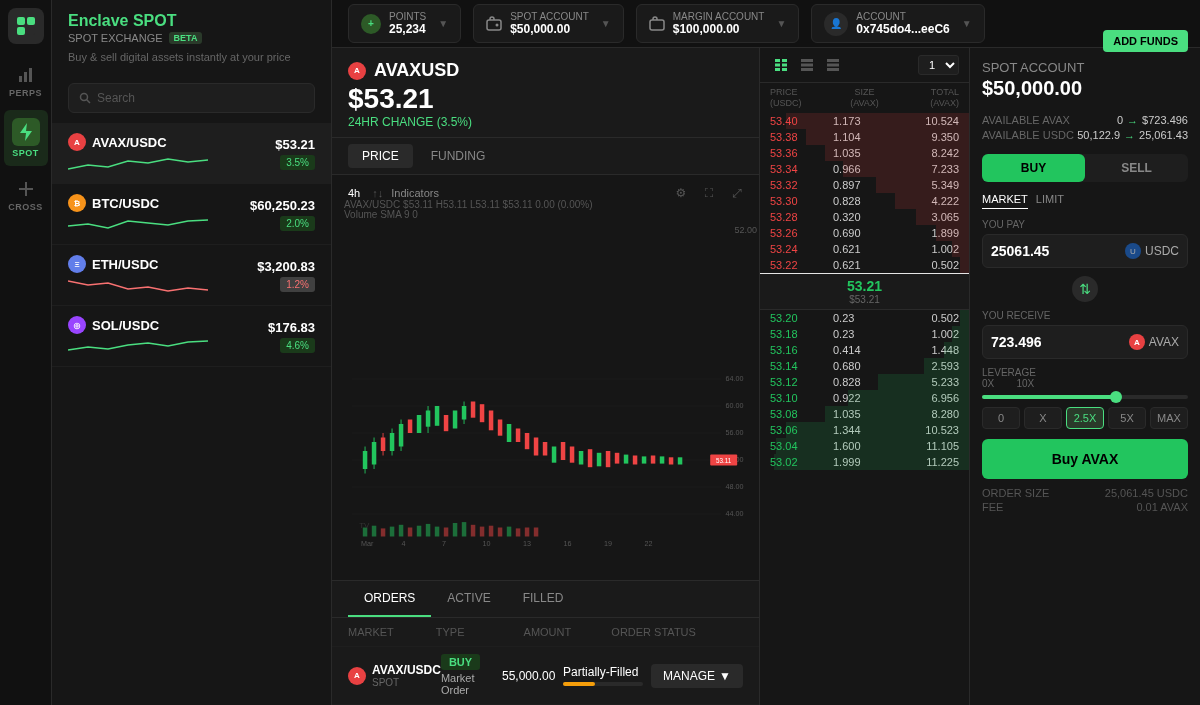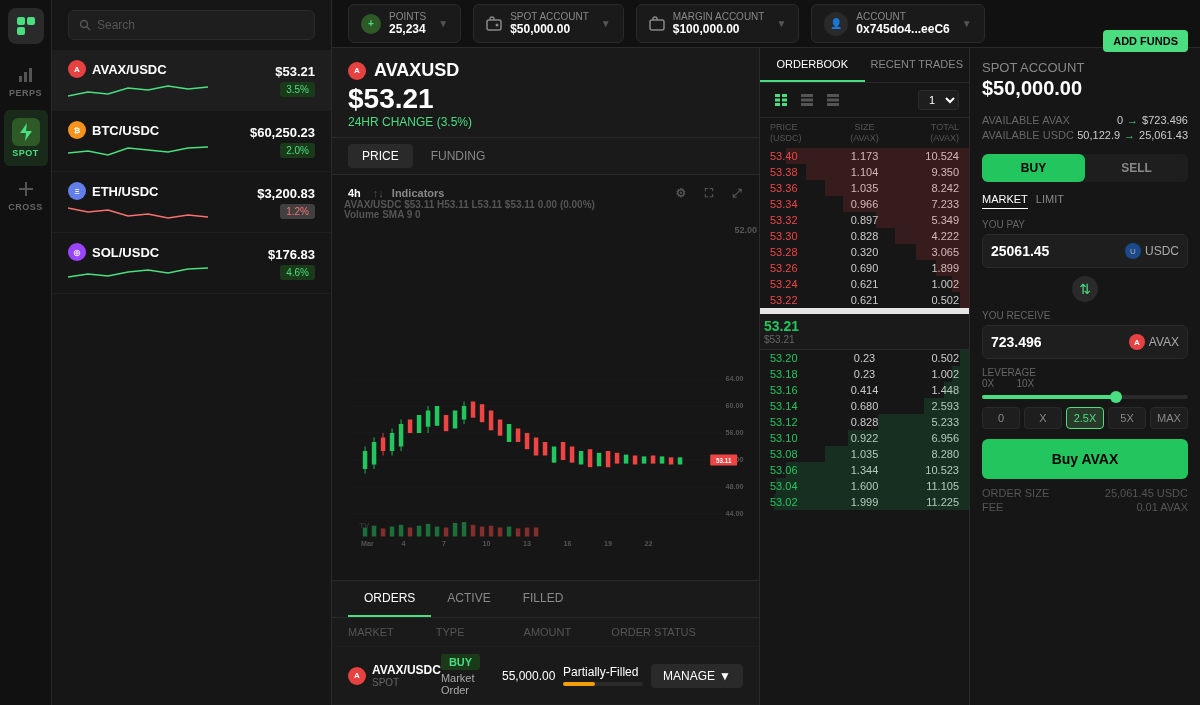--- a/index.html
+++ b/index.html
@@ -68,21 +68,21 @@
     .chart-area { flex: 1; display: flex; flex-direction: column; border-right: 1px solid #2a2a2a; }
     .ticker-bar { padding: 12px 16px 8px; border-bottom: 1px solid #2a2a2a; }
     .ticker-name { display: flex; align-items: center; gap: 8px; font-size: 18px; font-weight: 700; }
     .ticker-price { font-size: 28px; font-weight: 700; margin-top: 2px; }
     .ticker-change { font-size: 12px; color: #4ade80; }
 
     .chart-tabs { display: flex; align-items: center; padding: 6px 16px; gap: 4px; border-bottom: 1px solid #2a2a2a; }
     .chart-tab { padding: 5px 14px; border-radius: 4px; cursor: pointer; font-size: 12px; color: #888; }
     .chart-tab.active { background: #2a2a2a; color: #fff; }
 
-    .chart-container { flex: 1; background: #161616; position: relative; overflow: hidden; font-weight: bold; }
+    .chart-container { flex: 1; background: #161616; position: relative; overflow: hidden; }
     .chart-toolbar { position: absolute; top: 8px; left: 12px; right: 12px; display: flex; align-items: center; gap: 8px; z-index: 2; }
     .chart-time-btn { font-size: 11px; color: #888; cursor: pointer; padding: 2px 4px; }
     .chart-time-btn.active { color: #fff; }
     .chart-indicators { font-size: 11px; color: #888; cursor: pointer; }
     .chart-toolbar-right { margin-left: auto; display: flex; gap: 8px; }
     .chart-icon-btn { width: 20px; height: 20px; display: flex; align-items: center; justify-content: center; color: #555; cursor: pointer; }
 
     
     .orders-area { padding: 0; border-top: 1px solid #2a2a2a; }
     .orders-tabs { display: flex; padding: 0 16px; border-bottom: 1px solid #2a2a2a; }
@@ -114,23 +114,23 @@
     .ob-header { display: flex; padding: 4px 10px; color: #555; font-size: 10px; }
     .ob-col { flex: 1; }
     .ob-col.right { text-align: right; }
     .ob-row { display: flex; align-items: center; padding: 2px 10px; position: relative; cursor: pointer; }
     .ob-row-bg { position: absolute; right: 0; top: 0; bottom: 0; opacity: 0.15; }
     .ob-row-bg.ask { background: #ef4444; }
     .ob-row-bg.bid { background: #22c55e; }
     .ob-price { flex: 1; font-size: 11px; }
     .ob-price.ask { color: #ef4444; }
     .ob-price.bid { color: #22c55e; }
-    .ob-size { flex: 1; text-align: center; font-size: 11px; color: #ccc; }
+    .ob-size { flex: 1; text-align: left; font-size: 11px; color: #ccc; }
     .ob-total { flex: 1; text-align: right; font-size: 11px; color: #ccc; }
-    .ob-spread { padding: 4px; background: #1a1a1a; border-top: 6px solid #e5e5e5; border-bottom: 1px solid #2a2a2a; }
+    .ob-spread { text-align: center; padding: 4px; background: #1a1a1a; border-top: 1px solid #e5e5e5; border-bottom: 1px solid #2a2a2a; }
     .ob-spread-price { font-size: 14px; font-weight: 700; color: #22c55e; }
     .ob-spread-sub { font-size: 10px; color: #666; }
 
     
     .trade-panel { width: 230px; background: #161616; display: flex; flex-direction: column; padding: 12px; }
     .trade-panel-title { font-size: 13px; color: #888; margin-bottom: 2px; }
     .trade-panel-balance { font-size: 20px; font-weight: 700; margin-bottom: 10px; }
     .add-funds-btn { background: #4ade80; color: #000; font-size: 11px; font-weight: 700; padding: 5px 10px; border-radius: 4px; cursor: pointer; border: none; float: right; margin-top: -30px; }
     .avail-row { display: flex; justify-content: space-between; font-size: 11px; margin-bottom: 3px; }
     .avail-label { color: #666; }
@@ -202,20 +202,30 @@
       <svg width="18" height="18" viewBox="0 0 18 18" fill="none">
           <line x1="9" y1="2" x2="9" y2="16" stroke="#555" stroke-width="2"></line>
           <line x1="2" y1="9" x2="16" y2="9" stroke="#555" stroke-width="2"></line>
         </svg>
     </div>
     <span class="nav-label">CROSS</span>
   </div>
 </div>
 
 <div class="market-sidebar">
+  <div class="market-header">
+    <div class="market-title">
+      <span>Enclave SPOT</span>
+    </div>
+    <div class="market-subtitle">
+      <span class="market-subtitle-text">SPOT EXCHANGE</span>
+      <span class="beta-badge">BETA</span>
+    </div>
+    <div class="market-desc">Buy &amp; sell digital assets instantly at your price</div>
+  </div>
 
   <div class="search-box">
     <svg width="12" height="12" viewBox="0 0 12 12" fill="none">
         <circle cx="5" cy="5" r="3.5" stroke="#555" stroke-width="1.5"></circle>
         <line x1="7.5" y1="7.5" x2="11" y2="11" stroke="#555" stroke-width="1.5"></line>
       </svg>
     <input type="text" placeholder="Search" style="">
   </div>
 
   <div class="market-list">
@@ -508,24 +518,20 @@
             <div class="manage-btn">
               <span>MANAGE</span>
               <span>▼</span>
             </div>
           </div>
         </div>
       </div>
     </div>
 
     <div class="right-panel">
-      <div class="ob-tabs">
-        <div class="ob-tab active">ORDERBOOK</div>
-        <div class="ob-tab">RECENT TRADES</div>
-      </div>
       <div class="ob-toolbar">
         <div class="ob-view-btn active">
           <svg width="14" height="14" viewBox="0 0 14 14">
               <rect x="1" y="1" width="5" height="3" fill="#4ade80"></rect>
               <rect x="8" y="1" width="5" height="3" fill="#4ade80"></rect>
               <rect x="1" y="5.5" width="5" height="3" fill="#4ade80"></rect>
               <rect x="8" y="5.5" width="5" height="3" fill="#4ade80"></rect>
               <rect x="1" y="10" width="5" height="3" fill="#4ade80"></rect>
               <rect x="8" y="10" width="5" height="3" fill="#4ade80"></rect>
             </svg>

